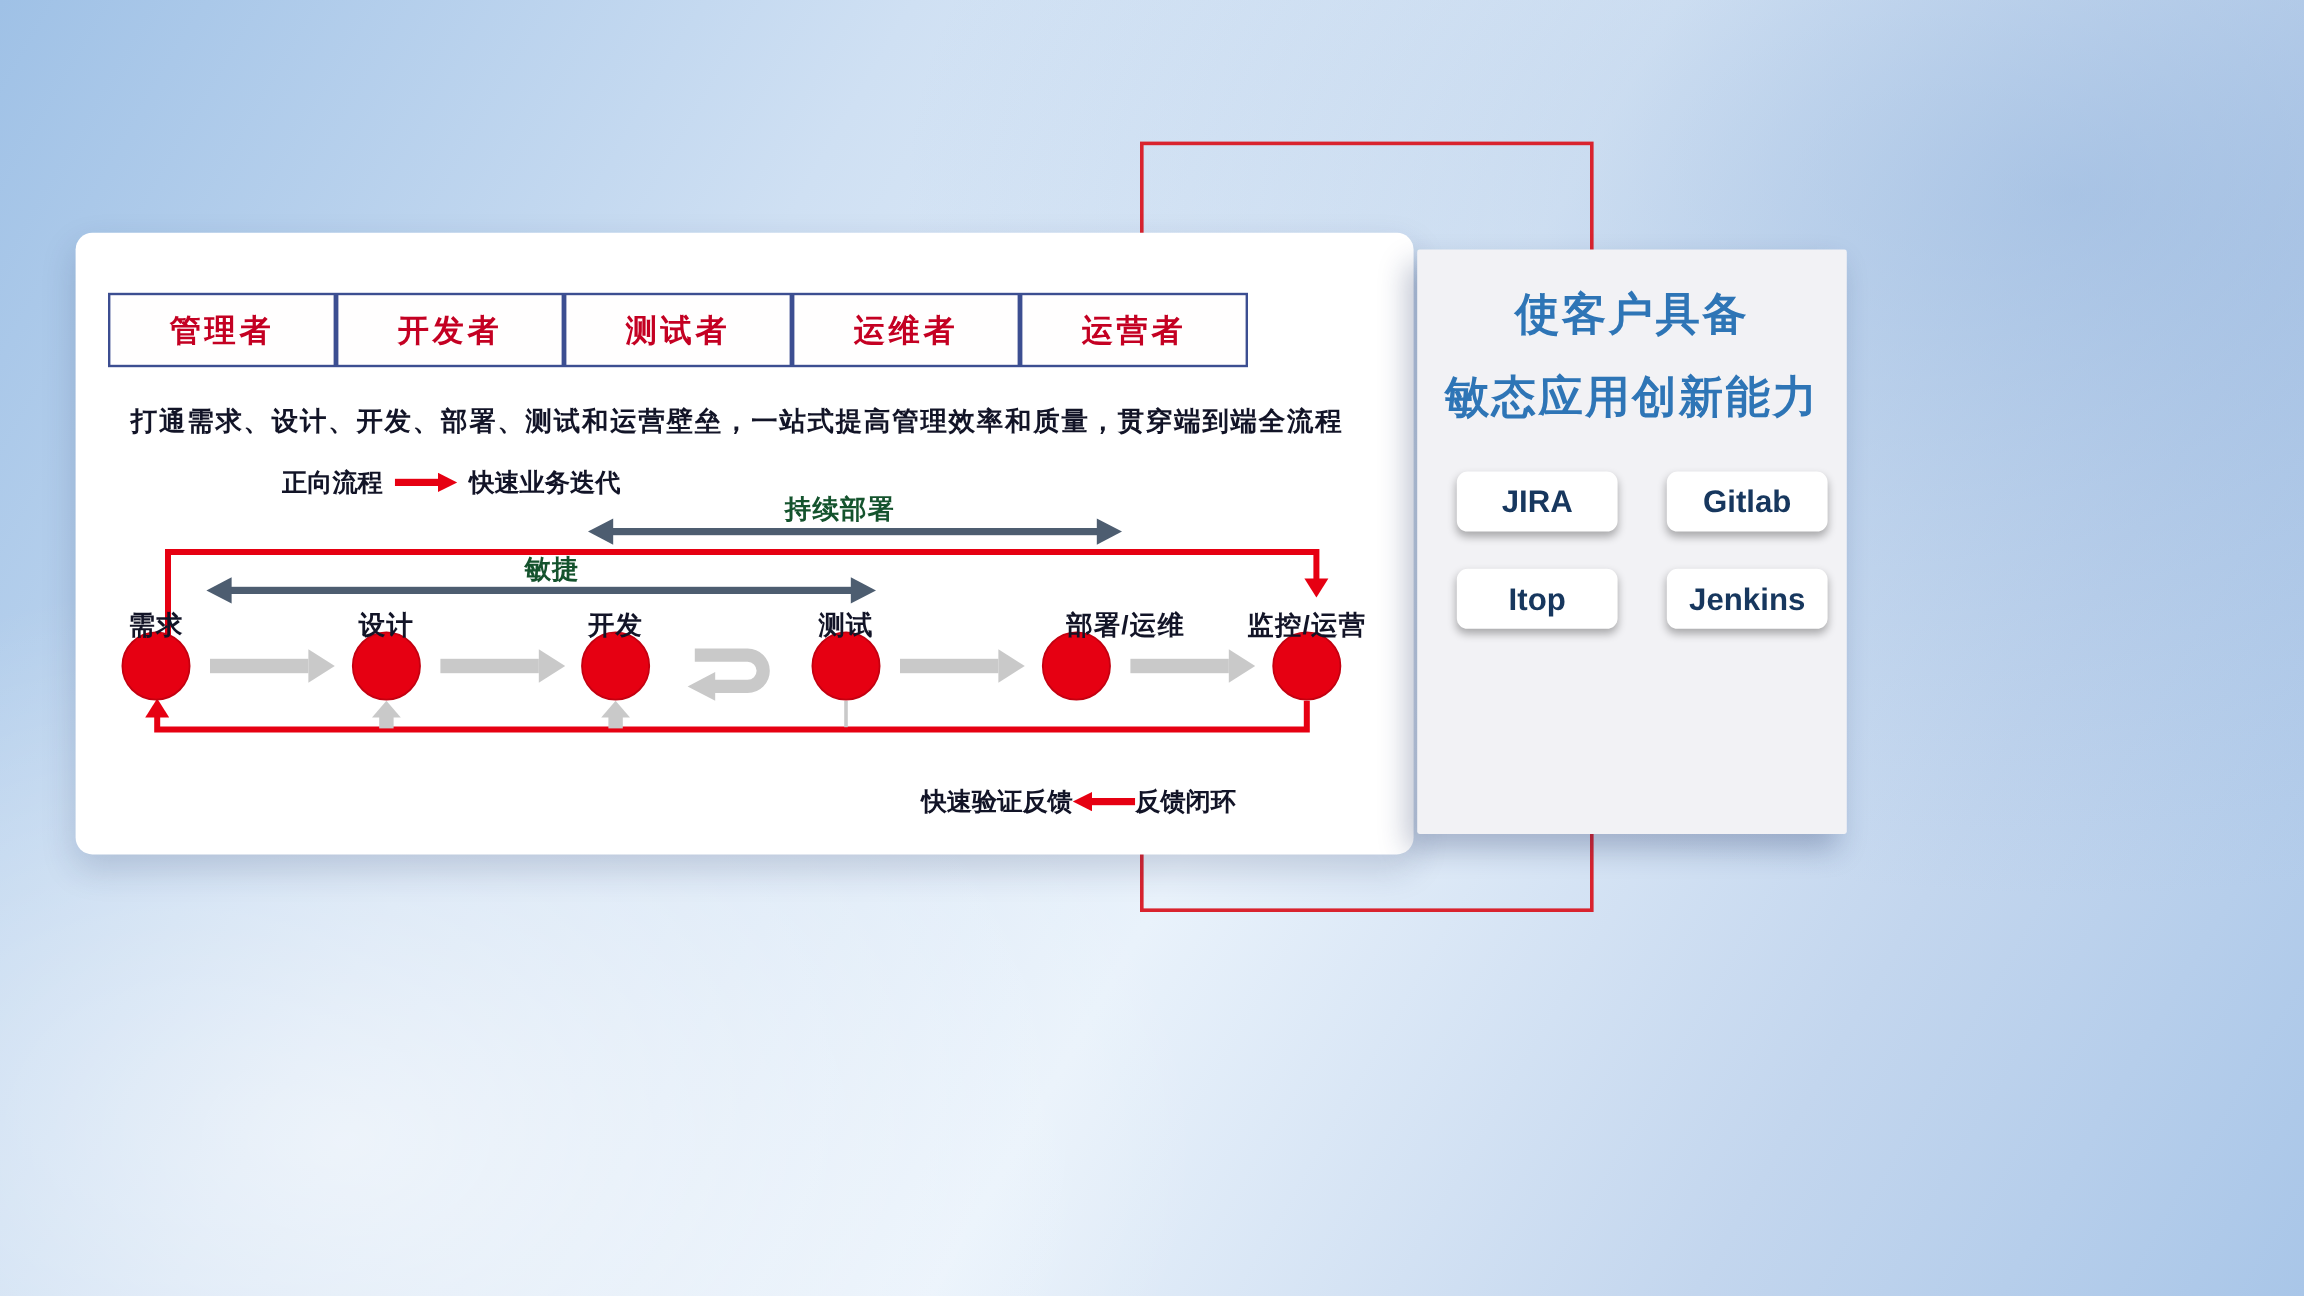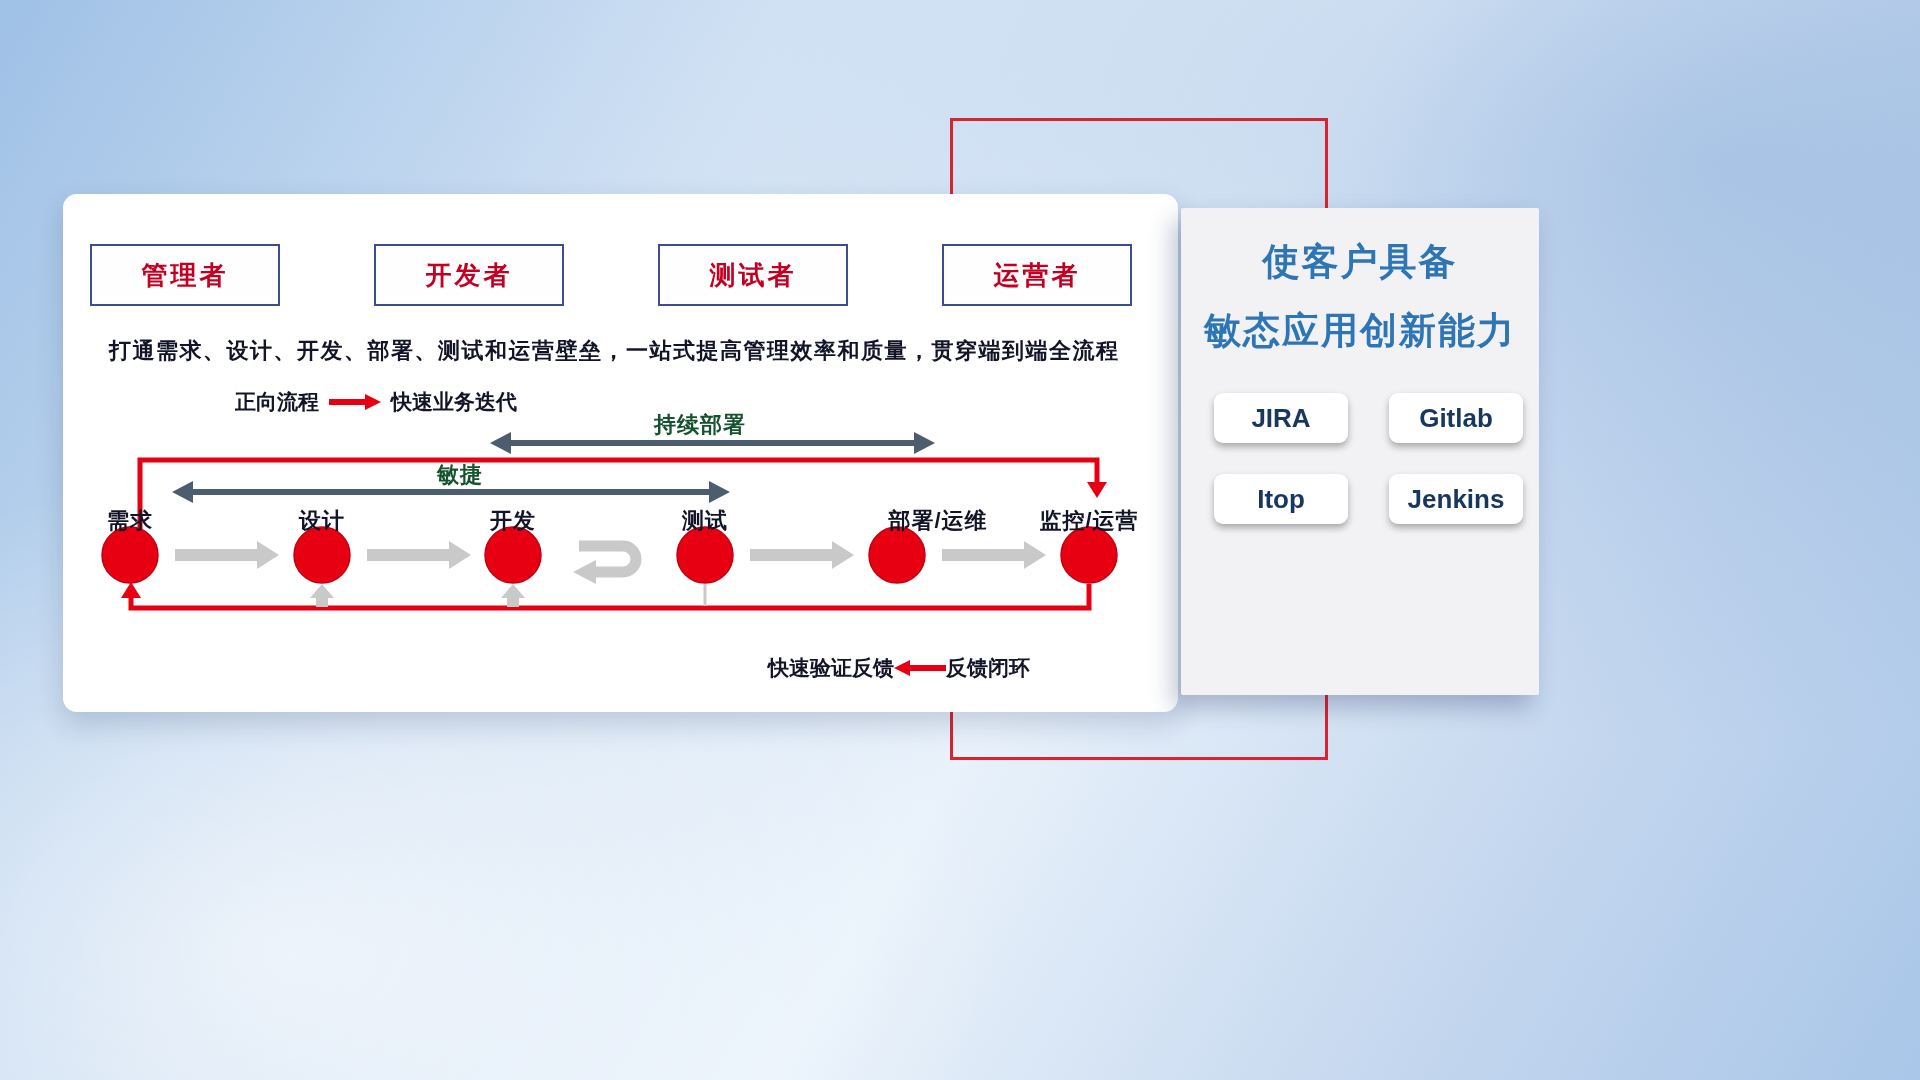--- a/index.html
+++ b/index.html
@@ -20,21 +20,21 @@
   }
 
   
   .main-panel {
     position:absolute; left:63px; top:194px; width:1115px; height:518px;
     background:#ffffff; border-radius:14px; z-index:2;
     box-shadow:0 12px 28px rgba(20,40,90,.18);
   }
   .roles {
     position:absolute; top:50px; left:27px; width:1042px;
-    display:flex; justify-content:space-between;
+    display:flex; 
   }
   .role-box {
     width:190px; height:62px; border:2px solid #3c4e91; background:#fffefe;
     display:flex; align-items:center; justify-content:center;
     font-size:26px; font-weight:bold; color:#c40022; letter-spacing:3px;
   }
   .description {
     position:absolute; top:142px; left:46px; white-space:nowrap;
     font-size:22px; font-weight:bold; color:#121427; letter-spacing:1.5px;
   }
@@ -90,20 +90,21 @@
 <div class="canvas">
 
   <div class="red-frame"></div>
 
   <div class="main-panel">
 
     <div class="roles">
       <div class="role-box">管理者</div>
       <div class="role-box">开发者</div>
       <div class="role-box">测试者</div>
+      <div class="role-box">运维者</div>
       <div class="role-box">运营者</div>
     </div>
 
     <div class="description">打通需求、设计、开发、部署、测试和运营壁垒，一站式提高管理效率和质量，贯穿端到端全流程</div>
 
     <div class="legend-forward">
       <span>正向流程</span>
       <svg width="52" height="16" viewBox="0 0 52 16">
         <rect x="0" y="5" width="37" height="6" fill="#e60012"></rect>
         <polygon points="36,0 52,8 36,16" fill="#e60012"></polygon>

